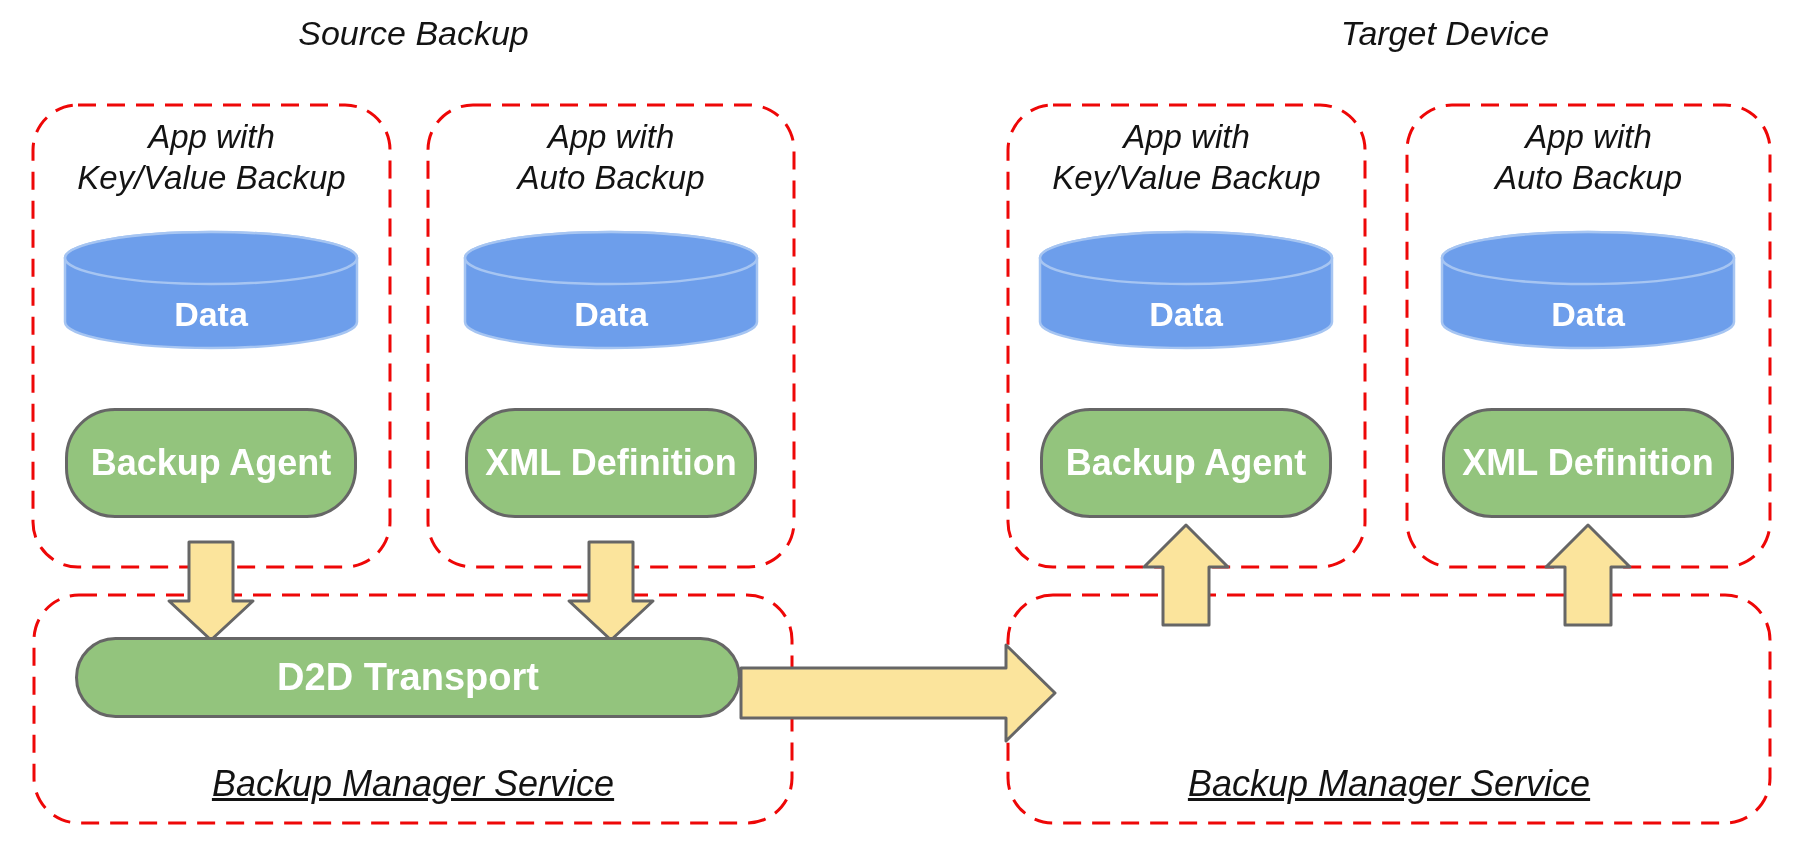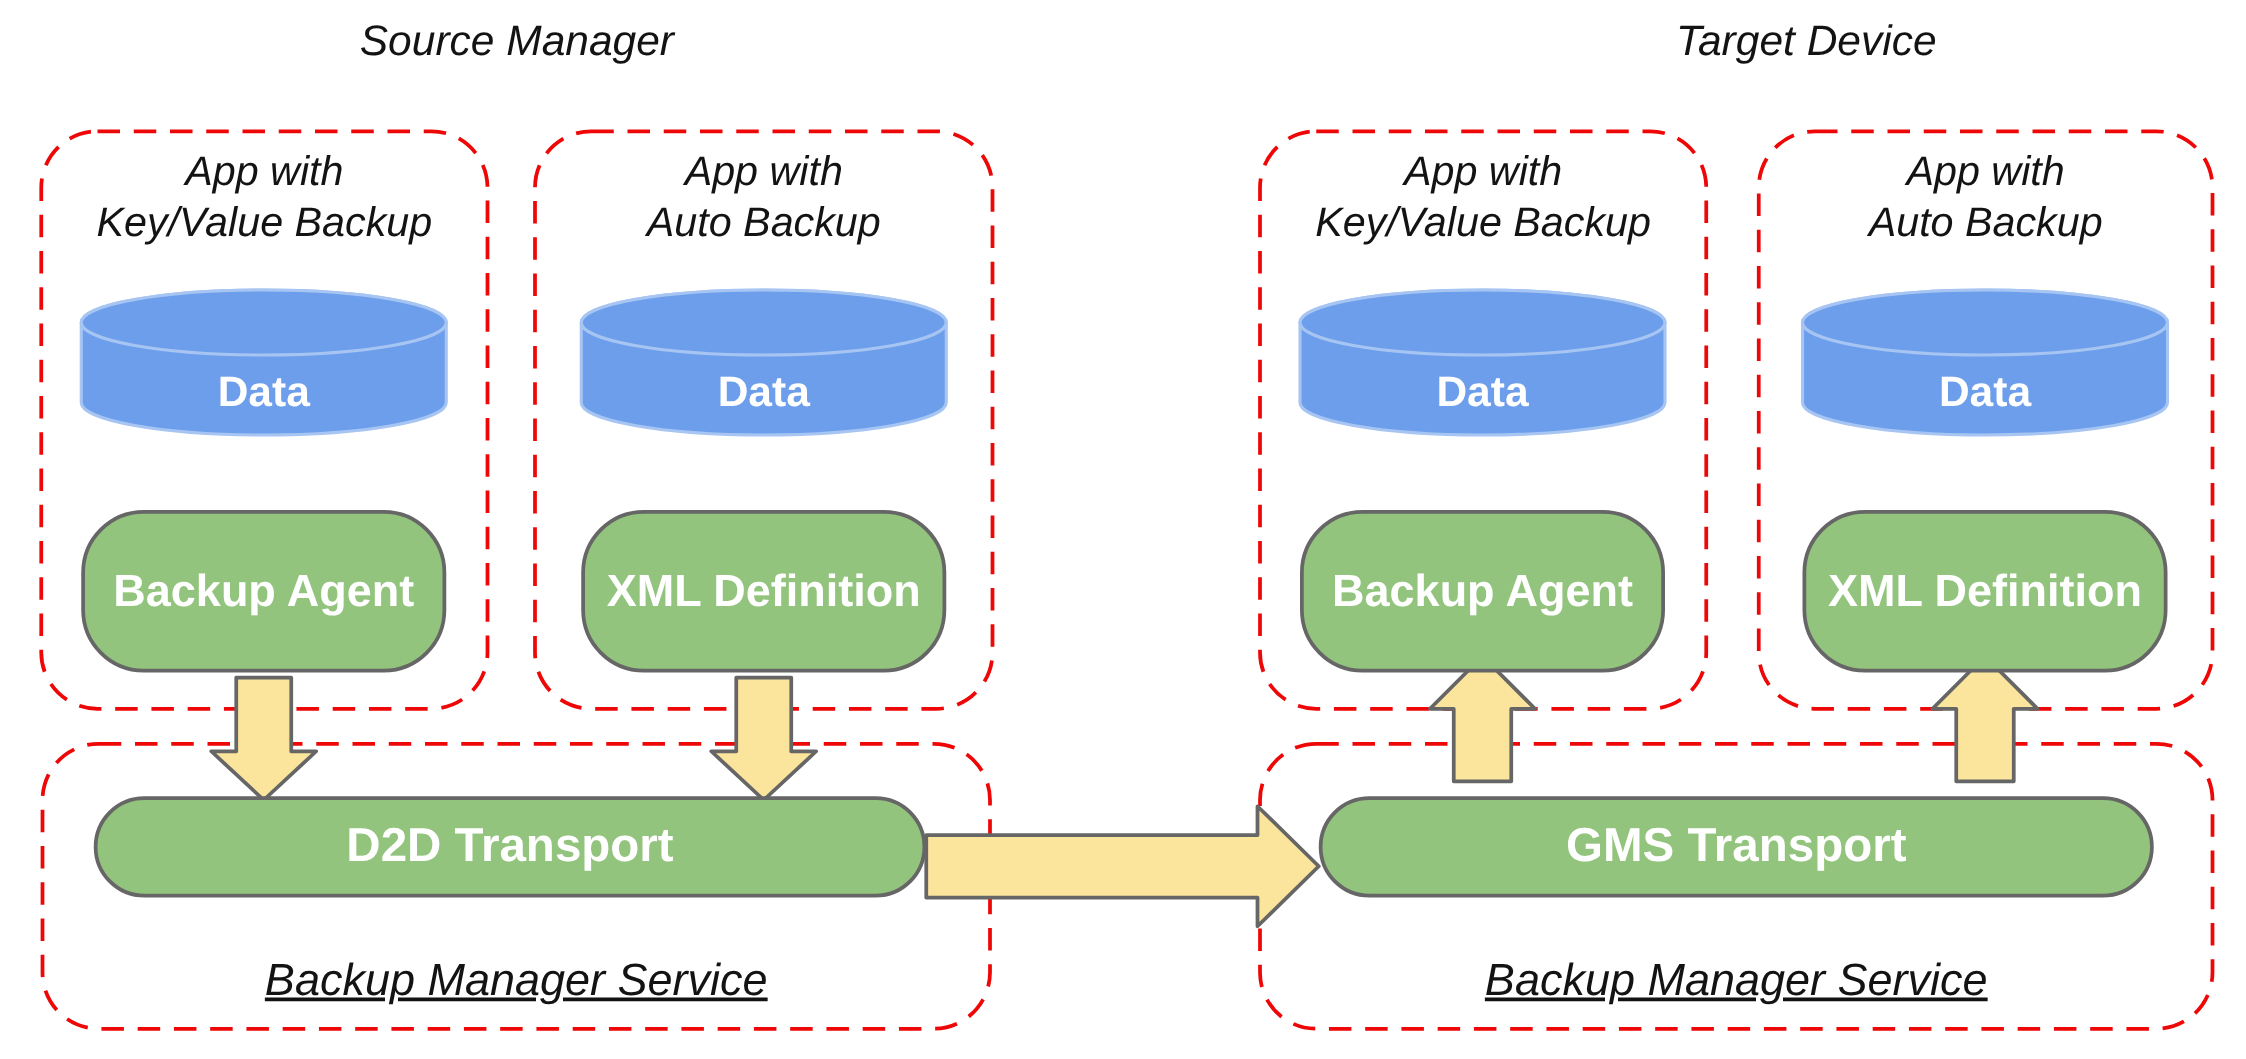--- a/index.html
+++ b/index.html
@@ -21,21 +21,21 @@
   .dashed-box{fill:none;stroke:var(--boundary-red);stroke-width:3;stroke-dasharray:18 11;}
   .cyl-body{fill:var(--cylinder-blue);stroke:var(--cylinder-edge);stroke-width:2.5;}
   .cyl-top{fill:var(--cylinder-blue);stroke:var(--cylinder-edge);stroke-width:2.5;}
   .arrow{fill:var(--arrow-yellow);stroke:var(--outline-gray);stroke-width:3;stroke-linejoin:round;}
   .txt{position:absolute;text-align:center;}
   .device-title{top:12px;font-size:34px;font-style:italic;line-height:42px;}
   .app-title{top:116px;font-size:33px;font-style:italic;line-height:41px;}
   .app-title span{display:block;text-align:center;}
   .data-label{top:288px;height:52px;line-height:52px;font-size:34px;font-weight:bold;color:var(--label-white);}
   .pill{
-    position:absolute;top:408px;width:292px;height:130px;box-sizing:border-box;
+    position:absolute;top:408px;width:292px;height:110px;box-sizing:border-box;
     background:var(--pill-green);border:3px solid var(--outline-gray);border-radius:50px;
     display:flex;align-items:center;justify-content:center;
     font-size:36px;font-weight:bold;color:var(--label-white);white-space:nowrap;
   }
   .transport{
     position:absolute;top:637px;height:81px;box-sizing:border-box;
     background:var(--pill-green);border:3px solid var(--outline-gray);border-radius:55px;
     display:flex;align-items:center;justify-content:center;
     font-size:38px;font-weight:bold;color:var(--label-white);white-space:nowrap;
   }
@@ -75,21 +75,21 @@
 
     <polygon class="arrow" points="189,542 233,542 233,601 253,601 211,640 169,601 189,601"></polygon>
     <polygon class="arrow" points="589,542 633,542 633,601 653,601 611,640 569,601 589,601"></polygon>
 
     <polygon class="arrow" points="1186,525 1228,567 1209,567 1209,625 1163,625 1163,567 1144,567"></polygon>
     <polygon class="arrow" points="1588,525 1630,567 1611,567 1611,625 1565,625 1565,567 1546,567"></polygon>
 
     <polygon class="arrow" points="741,668 1006,668 1006,645 1055,693 1006,741 1006,718 741,718"></polygon>
   </svg>
 
-  <div class="txt device-title" style="left:33px;width:761px;">Source Manager</div>
+  <div class="txt device-title" style="left:33px;width:761px;">Source Backup</div>
   <div class="txt device-title" style="left:1064px;width:762px;">Target Device</div>
 
   <div class="txt app-title" style="left:33px;width:357px;">
     <span>App with</span>
     <span>Key/Value Backup</span>
   </div>
   <div class="txt app-title" style="left:428px;width:366px;">
     <span>App with</span>
     <span>Auto Backup</span>
   </div>
@@ -106,18 +106,17 @@
   <div class="txt data-label" style="left:465px;width:292px;">Data</div>
   <div class="txt data-label" style="left:1040px;width:292px;">Data</div>
   <div class="txt data-label" style="left:1442px;width:292px;">Data</div>
 
   <div class="pill" style="left:65px;">Backup Agent</div>
   <div class="pill" style="left:465px;">XML Definition</div>
   <div class="pill" style="left:1040px;">Backup Agent</div>
   <div class="pill" style="left:1442px;">XML Definition</div>
 
   <div class="transport" style="left:75px;width:666px;">D2D Transport</div>
-  <div class="transport" style="left:1055px;width:668px;">GMS Transport</div>
 
   <div class="txt bms-label" style="left:34px;width:758px;">Backup Manager Service</div>
   <div class="txt bms-label" style="left:1008px;width:762px;">Backup Manager Service</div>
 
 </div>
 
 </body></html>

